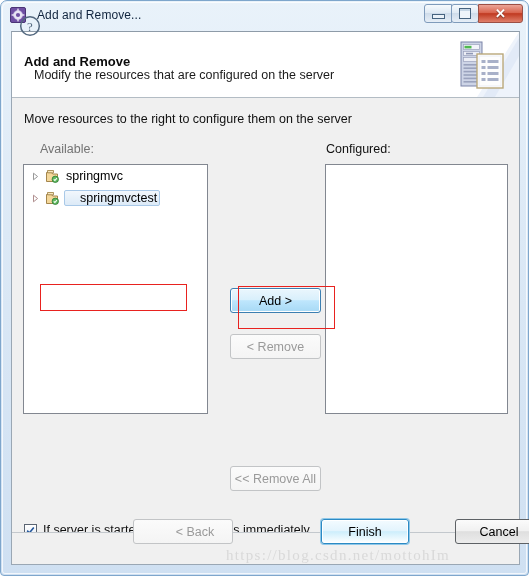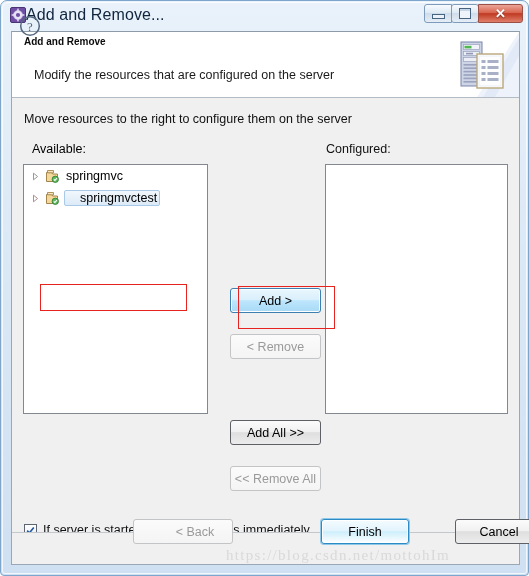--- a/index.html
+++ b/index.html
@@ -35,22 +35,22 @@
     width: 529px; height: 28px;
     box-sizing: border-box;
     display: flex; align-items: center;
   }
   #win-icon {
     width: 16px; height: 16px;
     margin-left: 9px;
     flex: 0 0 auto;
   }
   #win-title {
-    margin-left: 0;
-    font-size: 16px;
+    margin-left: 11px;
+    font-size: 12px;
     color: #10243e;
     white-space: nowrap;
     letter-spacing: .1px;
   }
   #win-buttons {
     position: absolute;
     right: 7px; top: 3px;
     display: flex;
     height: 20px;
   }
@@ -108,22 +108,22 @@
     position: absolute;
     left: 0; top: 0;
     width: 507px; height: 66px;
     box-sizing: border-box;
     background: #ffffff;
     border-bottom: 1px solid #b3bcc4;
     overflow: hidden;
   }
   #header-title {
     position: absolute;
-    left: 12px; top: 4px;
-    font-size: 10px; font-weight: bold;
+    left: 12px; top: 22px;
+    font-size: 13px; font-weight: bold;
     color: #0b0b0b;
   }
   #header-desc {
     position: absolute;
     left: 22px; top: 36px;
     font-size: 12.5px;
     color: #1a1a1a;
   }
   #header-icon {
     position: absolute;
@@ -139,23 +139,23 @@
     background: #f0f0f0;
   }
   #instruction {
     position: absolute;
     left: 12px; top: 14px;
     font-size: 12.5px;
     color: #111;
   }
   #label-available {
     position: absolute;
-    left: 20px; top: 44px;
-    font-size: 12.5px;
-    color: #000000;
+    left: 28px; top: 44px;
+    font-size: 12.5px;
+    color: #737373;
   }
   #label-configured {
     position: absolute;
     left: 314px; top: 44px;
     font-size: 12.5px;
     color: #111;
   }
 
   .listbox {
     position: absolute;
@@ -428,21 +428,20 @@
             </svg>
           </span>
           <span class="tree-label">springmvctest</span>
         </div>
       </div>
 
       <div class="listbox" id="list-configured"></div>
 
       <div class="btn focused" id="btn-add">Add &gt;</div>
       <div class="btn disabled" id="btn-remove">&lt; Remove</div>
-      <div class="btn strong" id="btn-add-all">Add All &gt;&gt;</div>
       <div class="btn disabled" id="btn-remove-all">&lt;&lt; Remove All</div>
 
       <div class="annot" id="annot-tree"></div>
       <div class="annot" id="annot-add"></div>
 
       <div id="checkbox-row">
         <span id="checkbox">
           <svg width="9" height="9" viewBox="0 0 9 9">
               <path d="M1.2 4.6 L3.3 7.0 L7.8 1.4" fill="none" stroke="#21559b" stroke-width="1.6"></path>
             </svg>

